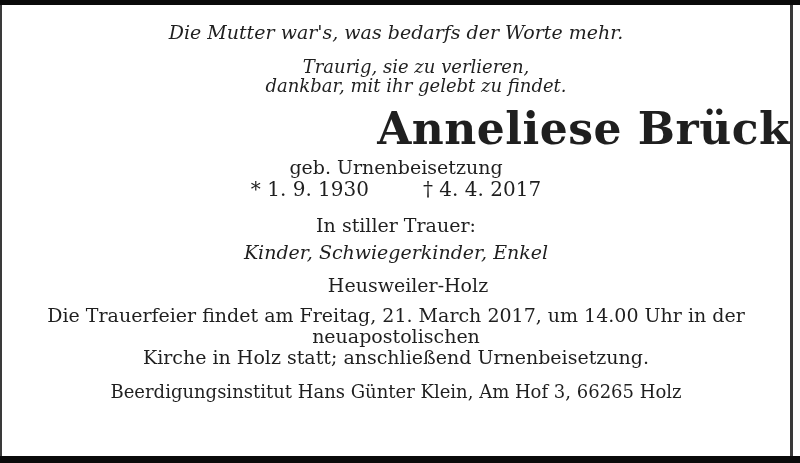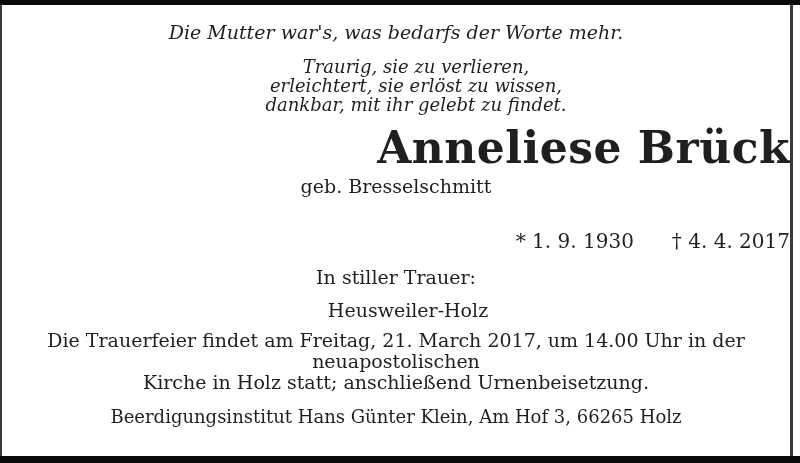--- a/index.html
+++ b/index.html
@@ -74,23 +74,22 @@
   }
   .maiden-name {
     margin-top: 5px;
     font-size: 19px;
     line-height: 22px;
   }
   .dates {
     font-size: 20px;
     line-height: 22px;
     display: flex;
-    justify-content: flex-end;
-    gap: 38px;
-    margin-top: 33px;
+    justify-content: center;
+    gap: 54px;
   }
   .mourning-header {
     margin-top: 14px;
     font-size: 19px;
     line-height: 22px;
   }
   .mourners {
     margin-top: 5px;
     font-style: italic;
     font-size: 19px;
@@ -120,36 +119,36 @@
 <div class="rule-left"></div>
 <div class="rule-right"></div>
 <div class="rule-bottom"></div>
 
 <div class="notice">
 
   <div class="epigraph">Die Mutter war's, was bedarfs der Worte mehr.</div>
 
   <div class="verse">
     <div>Traurig, sie zu verlieren,</div>
-    <div>erleichtert, sie erlöst zu wissen,</div>
     <div>dankbar, mit ihr gelebt zu findet.</div>
   </div>
 
 
   <div class="deceased-name">Anneliese Brück</div>
 
-  <div class="maiden-name">geb. Bresselschmitt</div>
+  <div class="maiden-name">geb. Urnenbeisetzung</div>
 
   <div class="dates">
     <span>* 1. 9. 1930</span>
     <span>† 4. 4. 2017</span>
   </div>
 
   <div class="mourning-header">In stiller Trauer:</div>
 
+  <div class="mourners">Kinder, Schwiegerkinder, Enkel</div>
 
   <div class="place">Heusweiler-Holz</div>
 
   <div class="funeral-info">
     <div>Die Trauerfeier findet am Freitag, 21. March 2017, um 14.00 Uhr in der neuapostolischen</div>
     <div>Kirche in Holz statt; anschließend Urnenbeisetzung.</div>
   </div>
 
   <div class="undertaker">Beerdigungsinstitut Hans Günter Klein, Am Hof 3, 66265 Holz</div>
 

